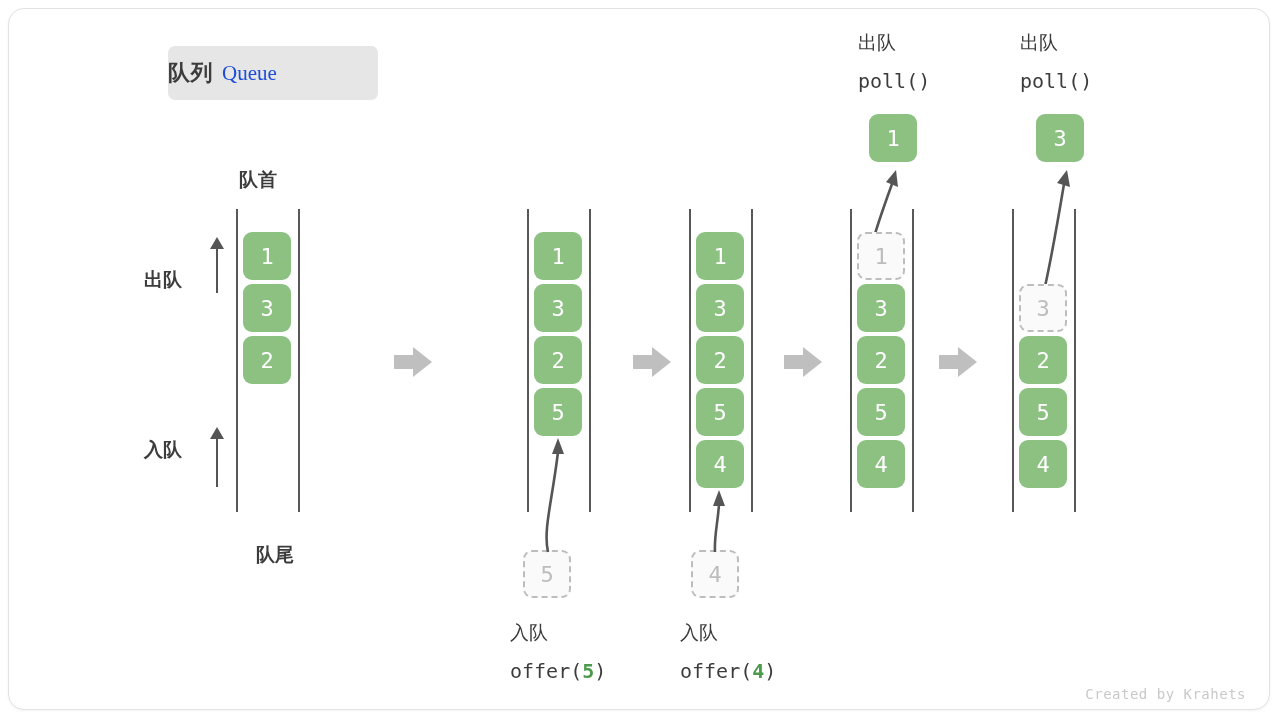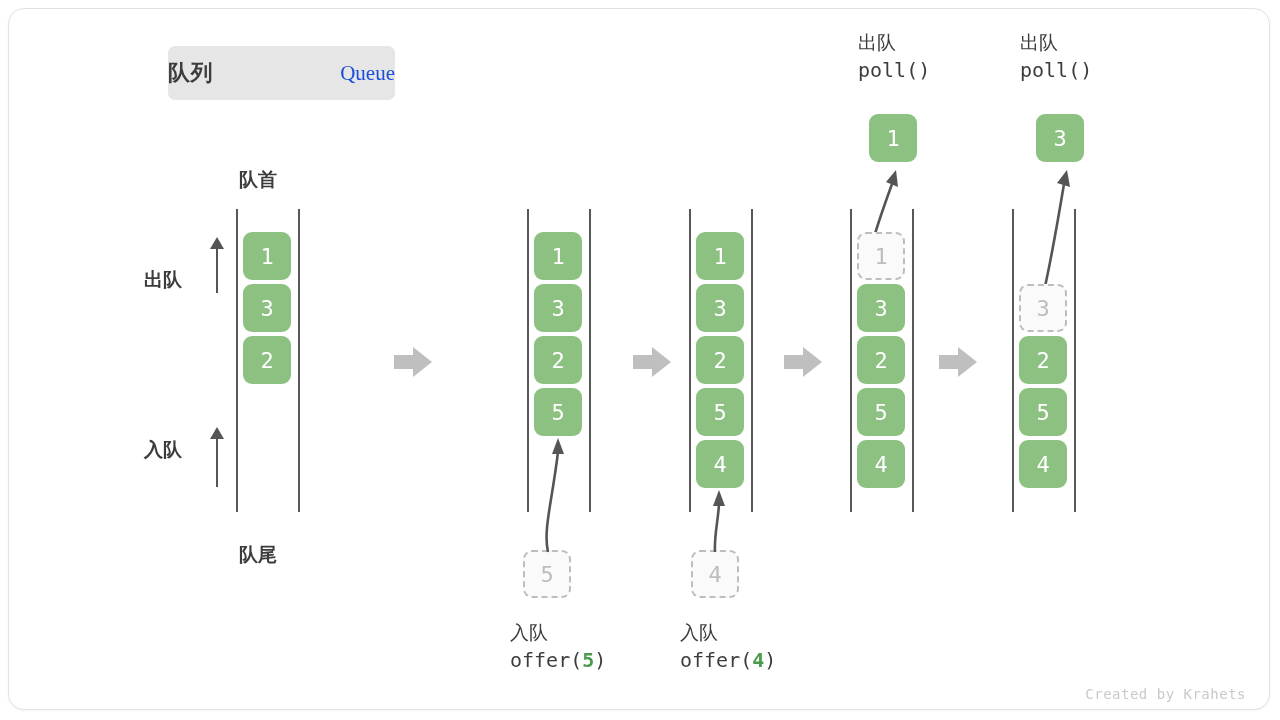--- a/index.html
+++ b/index.html
@@ -30,27 +30,27 @@
     border: 1px solid #e2e2e2;
     border-radius: 16px;
     box-shadow: 0 1px 3px rgba(0,0,0,0.05);
   }
 
   
   .title-badge {
     position: absolute;
     left: 168px;
     top: 46px;
-    width: 227px;
+    width: 210px;
     height: 54px;
     background: #e6e6e6;
     border-radius: 7px;
     display: flex;
     align-items: center;
-    justify-content: space-between;
+    justify-content: flex-start;
     gap: 9px;
   }
   .title-cn {
     font-size: 22px;
     font-weight: bold;
     color: #3c3c3c;
     letter-spacing: 0.5px;
   }
   .title-en {
     font-family: Liberation Serif, serif;
@@ -75,20 +75,21 @@
   .op-label .line1 {
     font-size: 19px;
     line-height: 26px;
     color: #3c3c3c;
   }
   .op-label .line2 {
     font-family: "DejaVu Sans Mono", "Liberation Mono", monospace;
     font-size: 20px;
     line-height: 28px;
     color: #3c3c3c;
+    margin-top: 11px;
   }
   .op-label .arg {
     color: #4c9a4c;
     font-weight: bold;
   }
 
   
   .rail {
     position: absolute;
     width: 1.6px;
@@ -189,21 +190,21 @@
 
 <div id="canvas">
   <div class="card"></div>
 
   <div class="title-badge">
     <span class="title-cn">队列</span>
     <span class="title-en">Queue</span>
   </div>
 
   <div class="cn-label" style="left:239px; top:159px;margin-top:8px;">队首</div>
-  <div class="cn-label" style="left:239px; top:542px;">队尾</div>
+  <div class="cn-label" style="left:256px; top:542px;">队尾</div>
 
   <div class="cn-label" style="left:144px; top:267px;">出队</div>
   <div class="dir-arrow" style="left:210px; top:237px; height:56px;">
     <div class="shaft"></div>
       <div class="head"></div>
   </div>
 
   <div class="cn-label" style="left:144px; top:437px;">入队</div>
   <div class="dir-arrow" style="left:210px; top:427px; height:60px;">
     <div class="shaft"></div>

